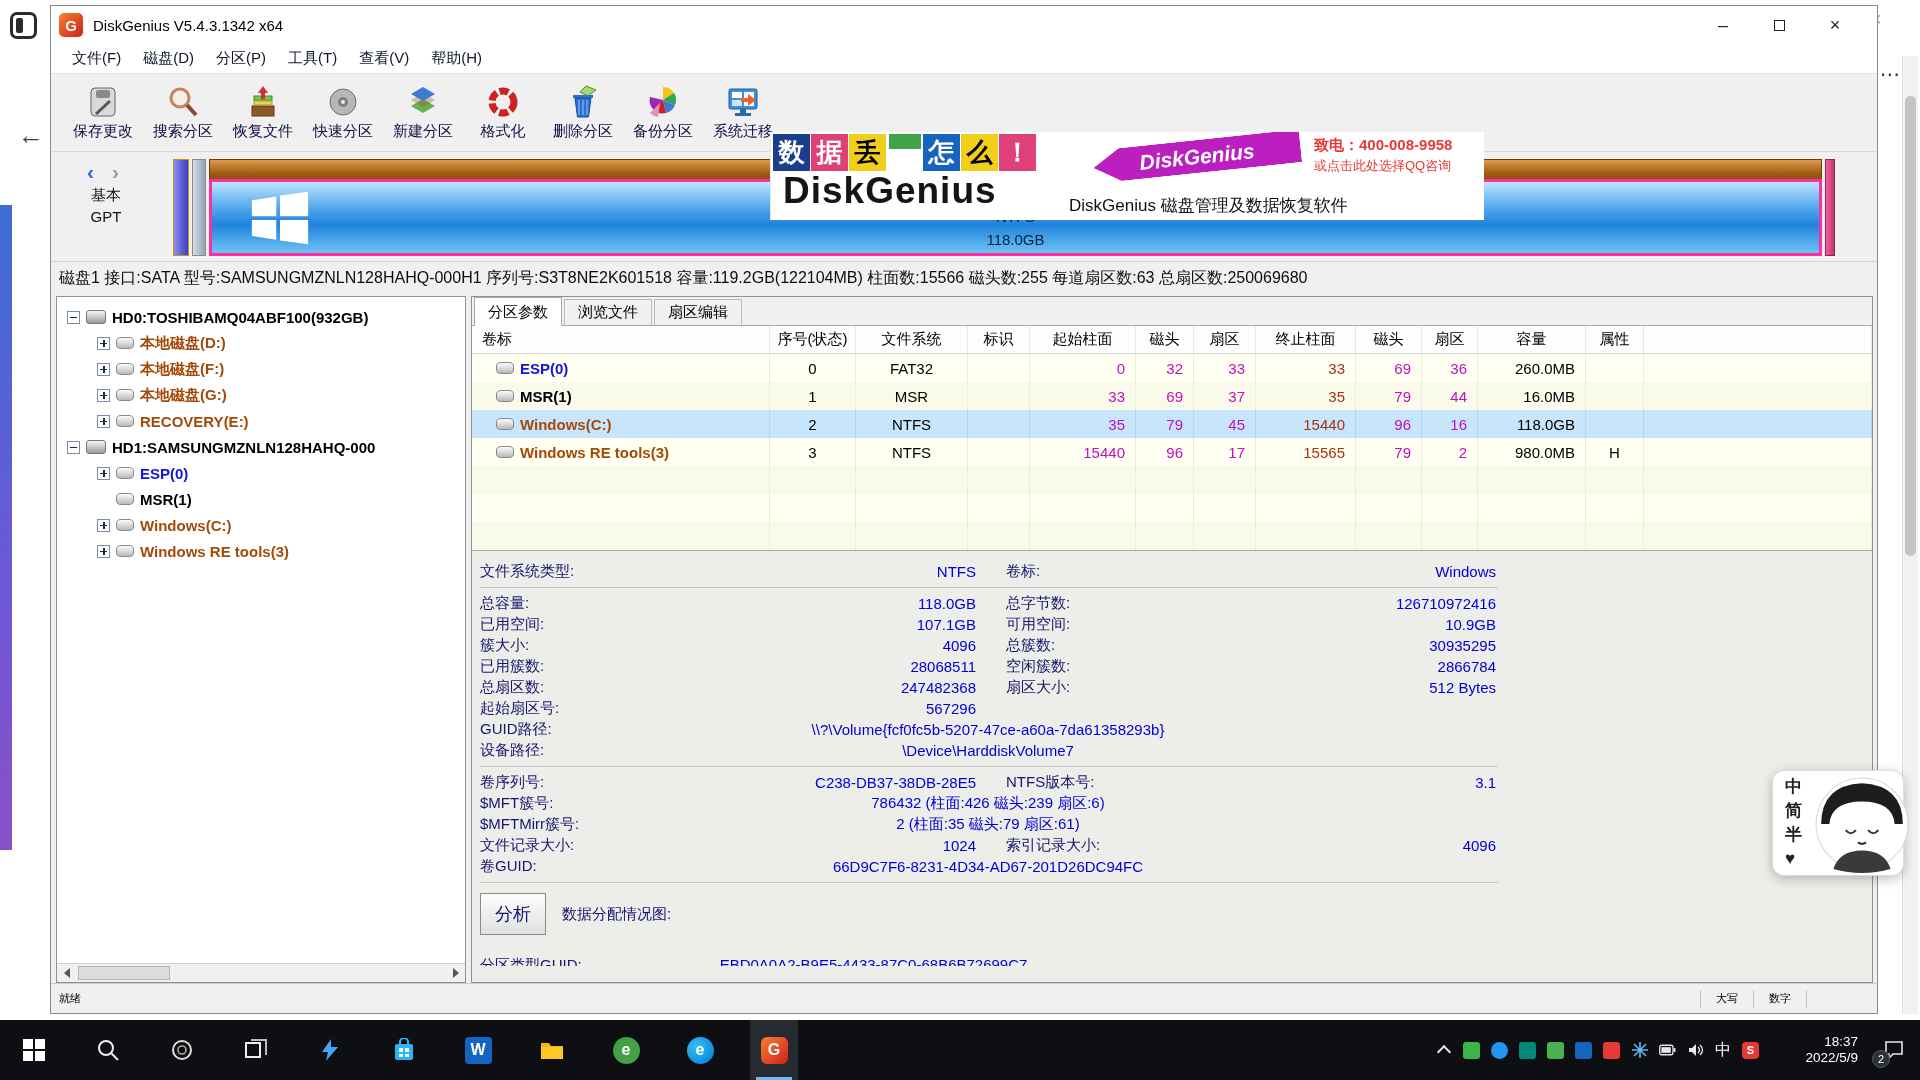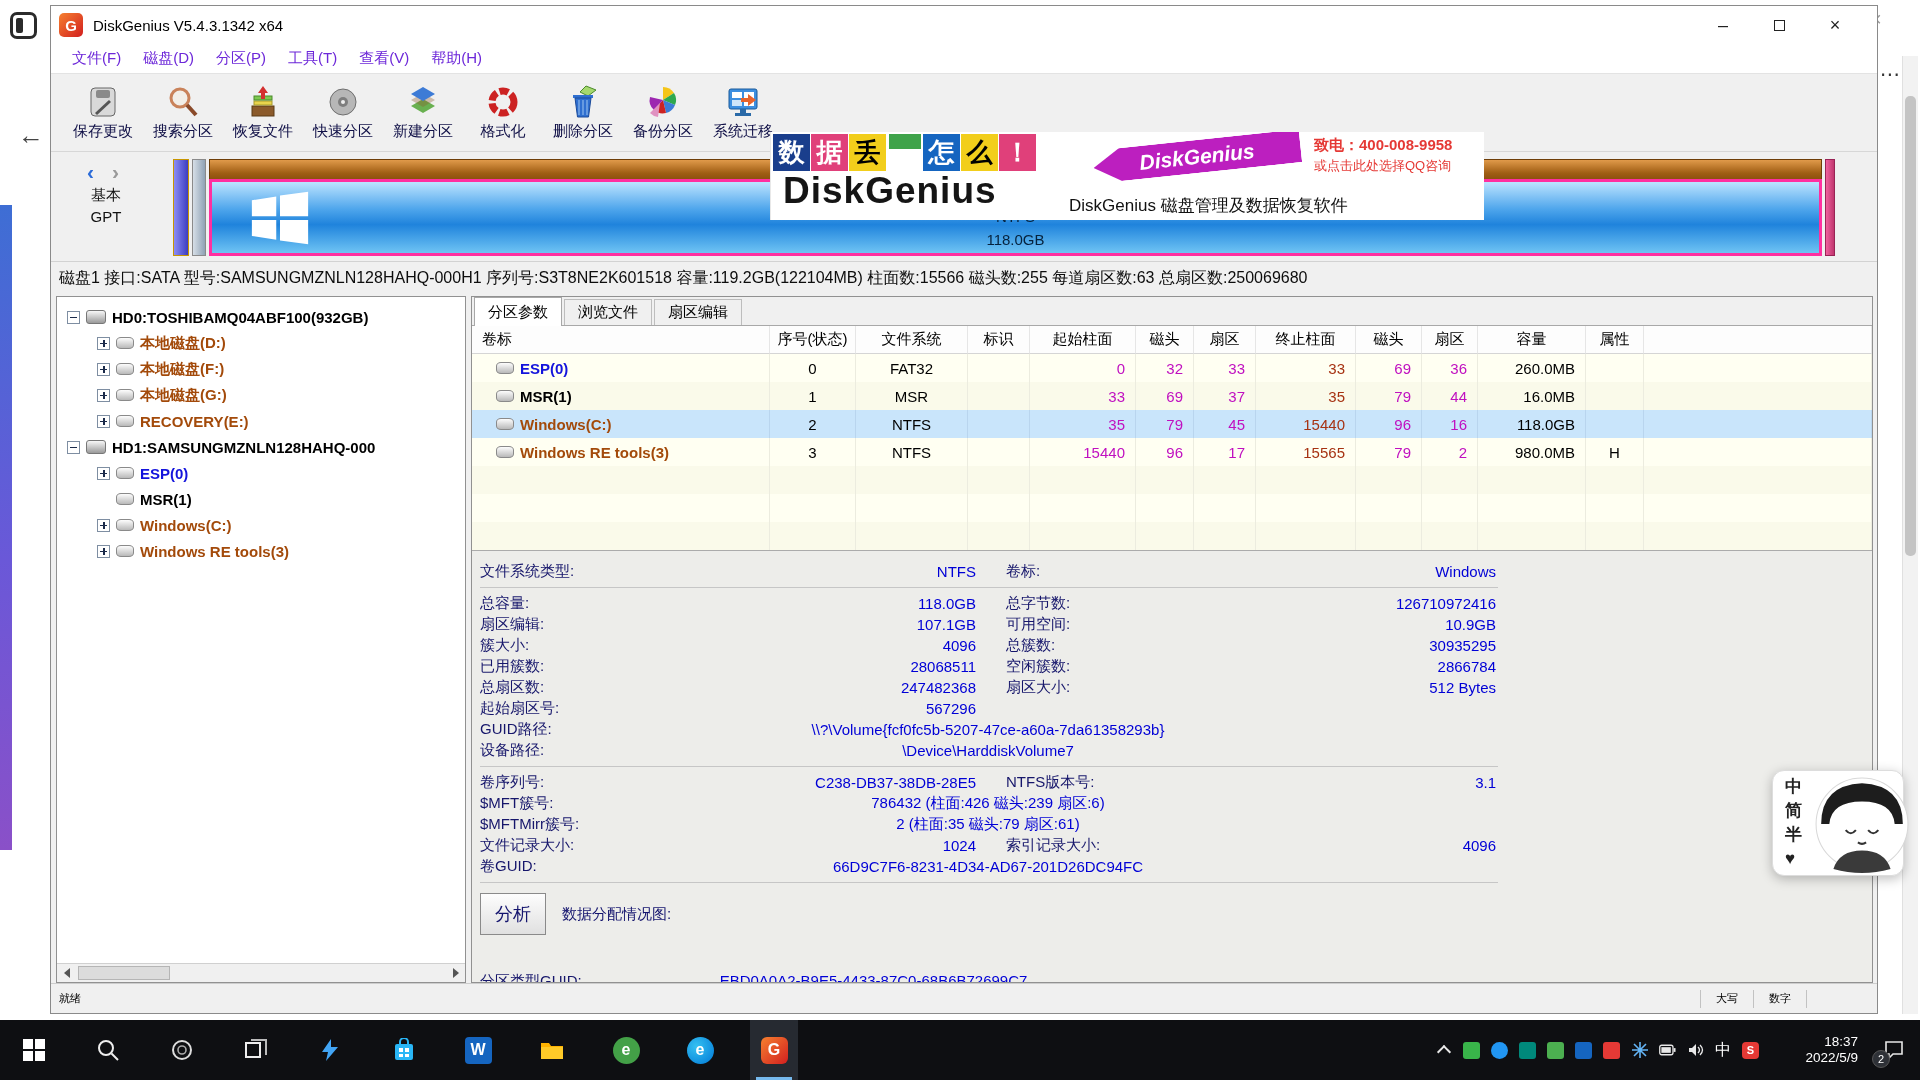--- a/index.html
+++ b/index.html
@@ -19,21 +19,21 @@
 
 .win{position:absolute;left:50px;top:5px;width:1828px;height:1009px;background:#f0f0f0;border:1px solid #8a8a8a}
 .titlebar{height:38px;background:#fff;display:flex;align-items:center;padding-left:8px}
 .appicon{width:24px;height:24px;border-radius:5px;background:linear-gradient(135deg,#F6802F,#D21F1F);
   color:#fff;font-weight:bold;display:flex;align-items:center;justify-content:center;font-size:15px;flex:none}
 .title{margin-left:10px;font-size:15px;color:#000}
 .ctrls{margin-left:auto;display:flex;height:38px;margin-right:14px}
 .ctrl{width:56px;display:flex;align-items:center;justify-content:center;font-size:18px;color:#222}
 .maxbox{width:11px;height:11px;border:1.4px solid #222}
 .menubar{height:30px;background:#fff;display:flex;align-items:center;padding-left:10px;border-bottom:1px solid #e3e3e3}
-.menu-item{padding:0 11px;font-size:15px;color:#6d28d9}
+.menu-item{padding:0 11px;font-size:15px;color:#0f172a}
 
 .toolbar{height:78px;background:#f0f0f0;border-bottom:1px solid #d7d7d7;display:flex;align-items:center;padding-left:12px;position:relative}
 .tbtn{width:80px;height:72px;display:flex;flex-direction:column;align-items:center;justify-content:center;gap:3px;flex:none}
 .tbtn .lbl{font-size:15px;color:#0f0f46;white-space:nowrap}
 .tico{width:36px;height:34px}
 
 .banner{position:absolute;left:719px;top:-68px;width:714px;height:88px;background:#fff;overflow:hidden;z-index:5;border-left:1px solid #e8e8e8}
 .banner{top:58px}
 .bn-blocks{position:absolute;left:2px;top:2px;display:flex;align-items:flex-start}
 .bn-b{width:37px;height:37px;display:flex;align-items:center;justify-content:center;font-size:26px;font-weight:bold;margin-right:1px}
@@ -99,21 +99,21 @@
 .drow{display:flex;height:21px;align-items:center;white-space:nowrap}
 .dl1{width:178px;color:#16166B}
 .dv1{width:318px;text-align:right;color:#0000D6}
 .dl2{width:160px;margin-left:30px;color:#16166B}
 .dv2{width:330px;text-align:right;color:#0000D6}
 .dvlong{width:660px;text-align:center;color:#0000D6}
 .dsep{height:1px;background:#c6c6c6;width:1018px;margin:5px 0}
 .analyze{display:flex;align-items:center;margin-top:10px}
 .abtn{width:66px;height:42px;background:linear-gradient(#FDFDFD,#E0E0E0);border:1px solid #8a8a8a;display:flex;align-items:center;justify-content:center;color:#14146E;font-size:18px}
 .alabel{margin-left:16px;color:#14146E}
-.partial{position:absolute;left:8px;bottom:0;height:10px;overflow:hidden;display:flex;white-space:nowrap}
+.partial{position:absolute;left:8px;bottom:16px;height:10px;overflow:hidden;display:flex;white-space:nowrap}
 .partial .pl{color:#16166B}
 .partial .pv{margin-left:138px;color:#0000D6}
 
 .statusbar{position:absolute;left:0;right:0;bottom:0;height:30px;background:#f0f0f0;border-top:1px solid #cdcdcd;display:flex;align-items:center;font-size:11px;color:#000}
 .sb-ready{margin-left:8px}
 .sb-right{margin-left:auto;display:flex;align-items:center}
 .sb-sep{width:1px;height:18px;background:#c2c2c2;margin:0 15px}
 .sb-pad{width:55px}
 
 .taskbar{position:absolute;left:0;top:1020px;width:1920px;height:60px;background:#0E0F12;display:flex;align-items:center;padding-left:10px;z-index:10}
@@ -515,21 +515,21 @@
             <span class="dv2">Windows</span>
           </div>
           <div class="dsep"></div>
           <div class="drow">
               <span class="dl1">总容量:</span>
               <span class="dv1">118.0GB</span>
               <span class="dl2">总字节数:</span>
               <span class="dv2">126710972416</span>
             </div>
           <div class="drow">
-              <span class="dl1">扇区编辑:</span>
+              <span class="dl1">已用空间:</span>
               <span class="dv1">107.1GB</span>
               <span class="dl2">可用空间:</span>
               <span class="dv2">10.9GB</span>
             </div>
           <div class="drow">
               <span class="dl1">簇大小:</span>
               <span class="dv1">4096</span>
               <span class="dl2">总簇数:</span>
               <span class="dv2">30935295</span>
             </div>

